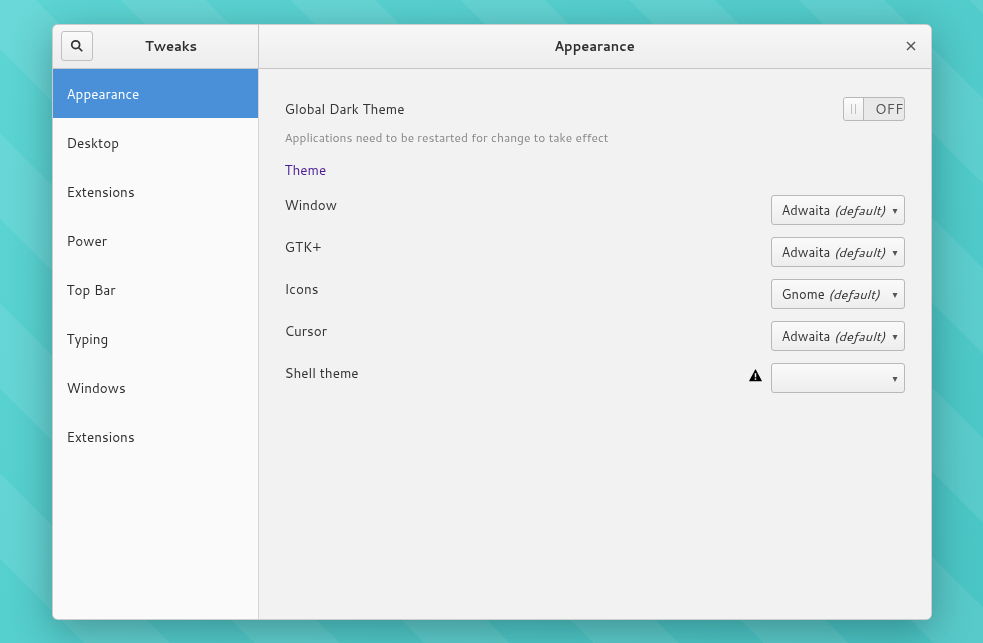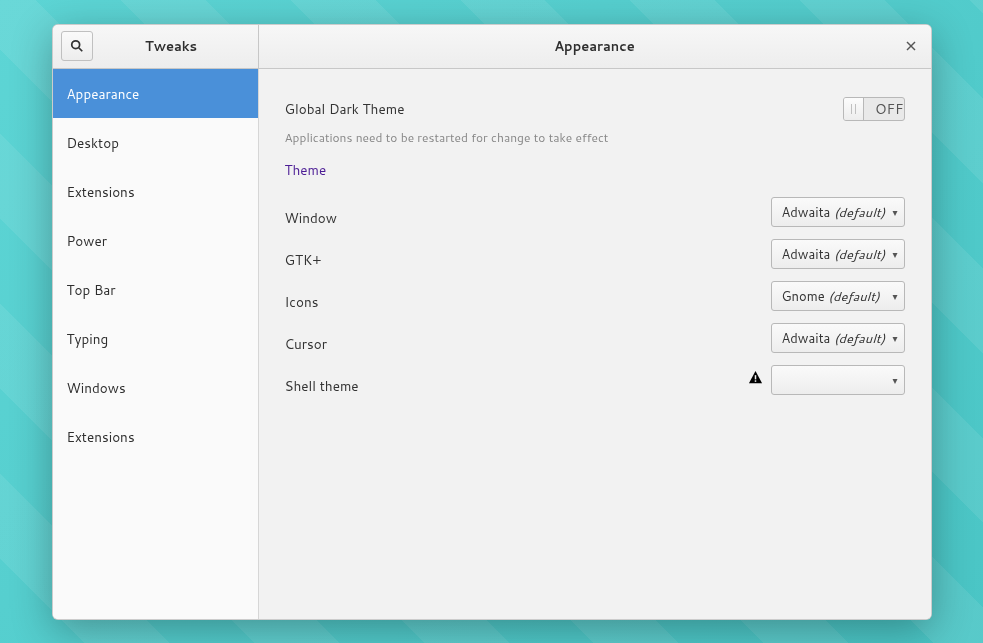--- a/index.html
+++ b/index.html
@@ -196,21 +196,21 @@
     }
     .combo-text .default {
       font-style: italic;
     }
     .combo-arrow {
       color: #555;
       font-size: 10px;
     }
     .theme-row {
       display: flex;
-      align-items: flex-end;
+      align-items: flex-start;
       justify-content: space-between;
       margin-bottom: 10px;
       min-height: 32px;
     }
     .shell-right {
       display: flex;
       align-items: center;
       gap: 8px;
     }
     .warning-icon {

